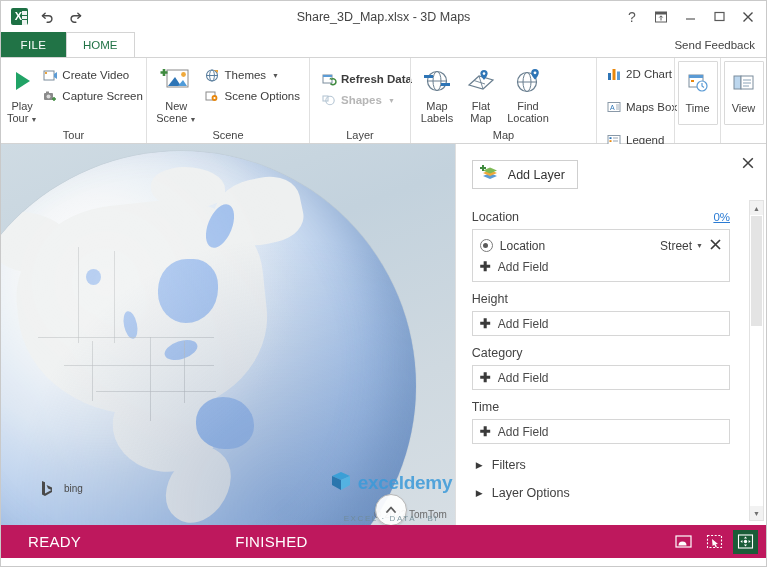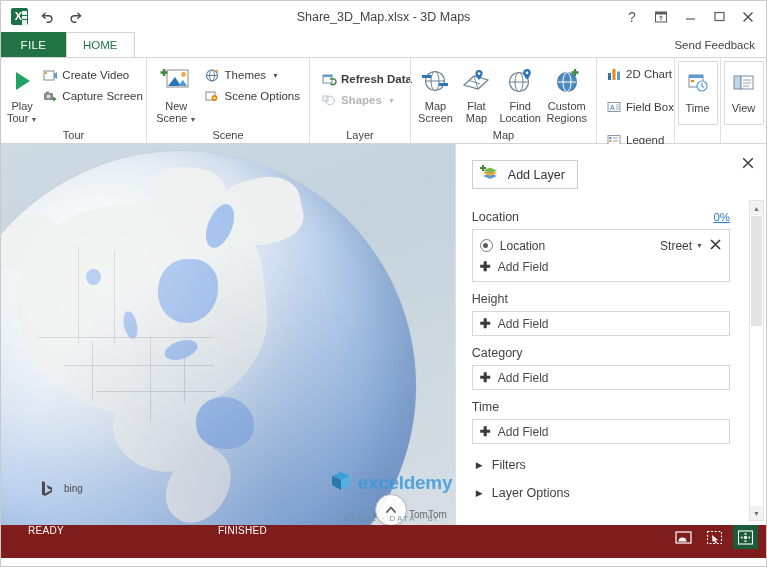--- a/index.html
+++ b/index.html
@@ -192,22 +192,22 @@
     height:14px;display:flex;align-items:center;justify-content:center;
     font-size:7px;color:#707070;background:#f2f2f2;cursor:pointer;
   }
   .vscroll .thumb{
     position:absolute;left:1px;right:1px;top:15px;height:110px;background:#e4e4e4;cursor:pointer;
   }
   .vscroll .arrow.bot{position:absolute;left:0;right:0;bottom:0;}
 
   
   .status{
-    height:33px;background:#7f1d1d;display:flex;
-    color:#fff;font-size:10px;letter-spacing:.3px;position:relative;
+    height:33px;background:#be185d;display:flex;align-items:center;
+    color:#fff;font-size:15px;letter-spacing:.3px;position:relative;
   }
   .st-ready{margin-left:27px;}
   .st-finished{margin-left:154px;}
   .st-icons{position:absolute;right:8px;display:flex;align-items:center;gap:6px;}
   .st-ico{
     width:25px;height:24px;display:flex;align-items:center;justify-content:center;cursor:pointer;
   }
   .st-ico.active{background:#1a5c38;}
   .watermark{
     position:absolute;left:312px;bottom:8px;width:156px;height:42px;
@@ -402,21 +402,21 @@
             <svg width="30" height="28" viewBox="0 0 30 28">
                 <circle cx="15" cy="14" r="9.5" fill="none" stroke="#6a7f90" stroke-width="1.2"></circle>
                 <ellipse cx="15" cy="14" rx="4" ry="9.5" fill="none" stroke="#6a7f90" stroke-width="1"></ellipse>
                 <line x1="5.5" y1="14" x2="24.5" y2="14" stroke="#6a7f90" stroke-width="1"></line>
                 <rect x="2" y="8" width="9" height="3" fill="#2e75b6"></rect>
                 <rect x="19" y="16" width="9" height="3" fill="#2e75b6"></rect>
               </svg>
           </div>
           <div class="lbl">
             <span>Map</span><br>
-            <span>Screen</span>
+            <span>Labels</span>
           </div>
         </div>
         <div class="big-btn" style="width:44px;">
           <div class="big-ico">
             <svg width="30" height="28" viewBox="0 0 30 28">
                 <path d="M3 18 L13 9 L27 13 L17 22 Z" fill="none" stroke="#6a7f90" stroke-width="1.2"></path>
                 <path d="M8 13.5 L19 17 M13 9 L17 22" stroke="#6a7f90" stroke-width="0.9" fill="none"></path>
                 <path d="M18 3 a3.6 3.6 0 0 1 3.6 3.6 c0 2.6 -3.6 6.4 -3.6 6.4 s-3.6 -3.8 -3.6 -6.4 A3.6 3.6 0 0 1 18 3 z" fill="#2e75b6"></path>
                 <circle cx="18" cy="6.6" r="1.3" fill="#fff"></circle>
               </svg>
@@ -434,35 +434,20 @@
                 <line x1="4.5" y1="15" x2="23.5" y2="15" stroke="#6a7f90" stroke-width="1"></line>
                 <path d="M22 2 a3.8 3.8 0 0 1 3.8 3.8 c0 2.8 -3.8 6.8 -3.8 6.8 s-3.8 -4 -3.8 -6.8 A3.8 3.8 0 0 1 22 2 z" fill="#2e75b6"></path>
                 <circle cx="22" cy="5.8" r="1.4" fill="#fff"></circle>
               </svg>
           </div>
           <div class="lbl">
             <span>Find</span><br>
             <span>Location</span>
           </div>
         </div>
-        <div class="big-btn" style="width:50px;">
-          <div class="big-ico">
-            <svg width="30" height="28" viewBox="0 0 30 28">
-                <circle cx="15" cy="15" r="9.5" fill="none" stroke="#6a7f90" stroke-width="1.2"></circle>
-                <path d="M15 5.5 a9.5 9.5 0 0 1 0 19 a9.5 9.5 0 0 1 0 -19 z" fill="#2e75b6" opacity="0.85"></path>
-                <ellipse cx="15" cy="15" rx="4" ry="9.5" fill="none" stroke="#fff" stroke-width="1"></ellipse>
-                <line x1="5.5" y1="15" x2="24.5" y2="15" stroke="#fff" stroke-width="1"></line>
-                <path d="M23 2 v7 M19.5 5.5 h7" stroke="#3f8a3f" stroke-width="2.4"></path>
-              </svg>
-          </div>
-          <div class="lbl">
-            <span>Custom</span><br>
-            <span>Regions</span>
-          </div>
-        </div>
       </div>
       <div class="rgroup-label">Map</div>
     </div>
 
     <div class="rgroup" style="width:78px;">
       <div class="rgroup-body" style="padding-left:6px;">
         <div class="col-small" style="padding-top:3px;gap:15px;">
           <div class="sm-btn">
             <span class="sm-ico">
               <svg width="14" height="14" viewBox="0 0 14 14">
@@ -474,21 +459,21 @@
             <span>2D Chart</span>
           </div>
           <div class="sm-btn">
             <span class="sm-ico">
               <svg width="14" height="14" viewBox="0 0 14 14">
                   <rect x="1" y="2.5" width="12" height="9" fill="#fff" stroke="#8a99a8" stroke-width="1"></rect>
                   <text x="3" y="9.5" font-size="7" fill="#2e75b6" font-family="sans-serif">A</text>
                   <path d="M9 5 h3 M9 7 h3 M9 9 h3" stroke="#8a99a8" stroke-width="0.8"></path>
                 </svg>
             </span>
-            <span>Field Box</span>
+            <span>Maps Box</span>
           </div>
           <div class="sm-btn">
             <span class="sm-ico">
               <svg width="14" height="14" viewBox="0 0 14 14">
                   <rect x="1" y="2.5" width="12" height="9" fill="#fff" stroke="#8a99a8" stroke-width="1"></rect>
                   <rect x="2.5" y="4.2" width="2" height="1.8" fill="#2e75b6"></rect>
                   <rect x="2.5" y="7.2" width="2" height="1.8" fill="#e8870c"></rect>
                   <path d="M6 5 h5 M6 8 h5" stroke="#8a99a8" stroke-width="0.9"></path>
                 </svg>
             </span>

